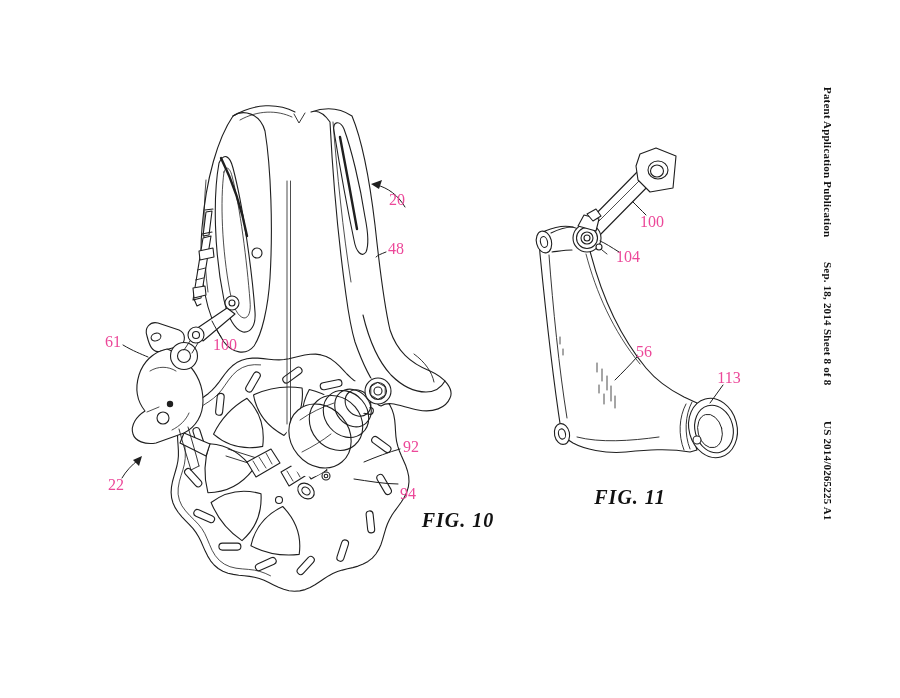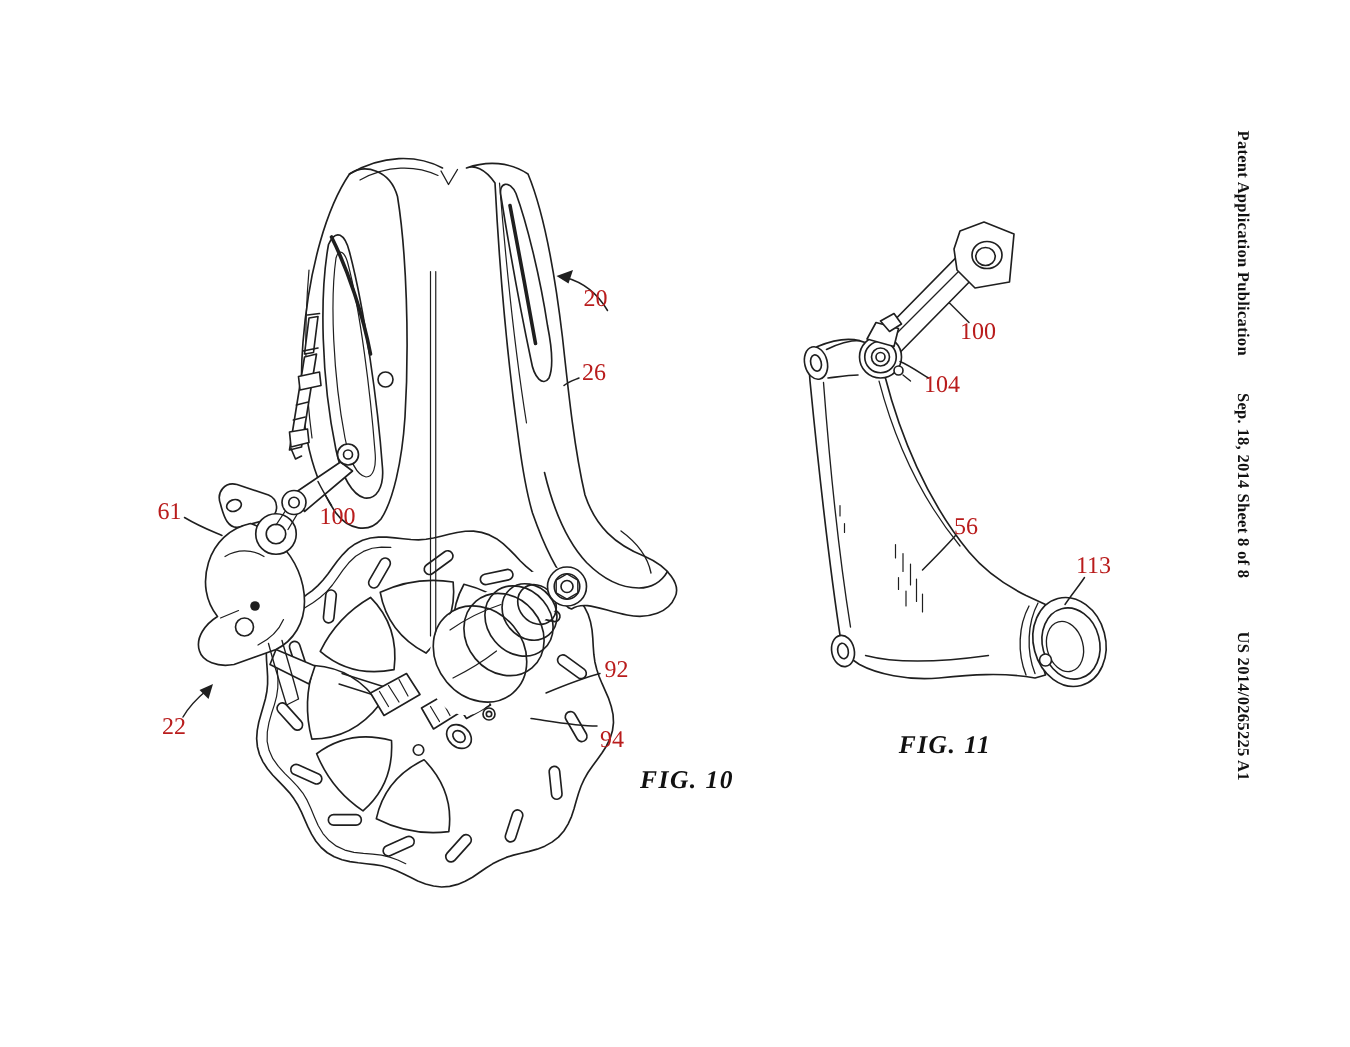--- a/index.html
+++ b/index.html
@@ -2,23 +2,23 @@
 <html><head>
 <meta charset="utf-8">
 <style>
   html,body{margin:0;padding:0;background:#fff;}
   .sheet{position:relative;width:900px;height:698px;background:#ffffff;overflow:hidden;
          font-family:"Liberation Serif", serif;color:#1c1c1c;}
   svg.art{position:absolute;left:0;top:0;}
   svg.art *{vector-effect:none;}
   .vtext{position:absolute;writing-mode:vertical-rl;font-weight:bold;font-size:11px;
          letter-spacing:.2px;white-space:nowrap;color:#111;}
-  .ref{position:absolute;transform:translate(-50%,-50%);font-size:16px;color:#b91c1c;
+  .ref{position:absolute;transform:translate(-50%,-50%);font-size:16px;color:#ec4899;
        white-space:nowrap;}
-  .figcap{position:absolute;transform:translate(-50%,-50%);font-size:17px;font-weight:bold;
+  .figcap{position:absolute;transform:translate(-50%,-50%);font-size:20px;font-weight:bold;
           font-style:italic;letter-spacing:1px;color:#111;white-space:nowrap;}
 </style>
 </head>
 <body>
 
 <div class="sheet">
 
   <svg class="art" width="900" height="698" viewBox="0 0 900 698" fill="none" stroke="#1f1f1f" stroke-width="1.1" stroke-linecap="round" stroke-linejoin="round">
 
     <g id="rotor-g">
@@ -206,21 +206,21 @@
       <path d="M723,385 C719,391 714,397 710,403"></path>
     </g>
   </svg>
 
   <div class="vtext" style="left:822px;top:87px">Patent Application Publication</div>
   <div class="vtext" style="left:822px;top:262px">Sep. 18, 2014</div>
   <div class="vtext" style="left:822px;top:329px">Sheet 8 of 8</div>
   <div class="vtext" style="left:822px;top:421px">US 2014/0265225 A1</div>
 
   <div class="ref" style="left:397px;top:200px">20</div>
-  <div class="ref" style="left:396px;top:249px">26</div>
+  <div class="ref" style="left:396px;top:249px">48</div>
   <div class="ref" style="left:113px;top:342px">61</div>
   <div class="ref" style="left:225px;top:345px">100</div>
   <div class="ref" style="left:116px;top:485px">22</div>
   <div class="ref" style="left:411px;top:447px">92</div>
   <div class="ref" style="left:408px;top:494px">94</div>
   <div class="figcap" style="left:458px;top:520px">FIG. 10</div>
 
   <div class="ref" style="left:652px;top:222px">100</div>
   <div class="ref" style="left:628px;top:257px">104</div>
   <div class="ref" style="left:644px;top:352px">56</div>

